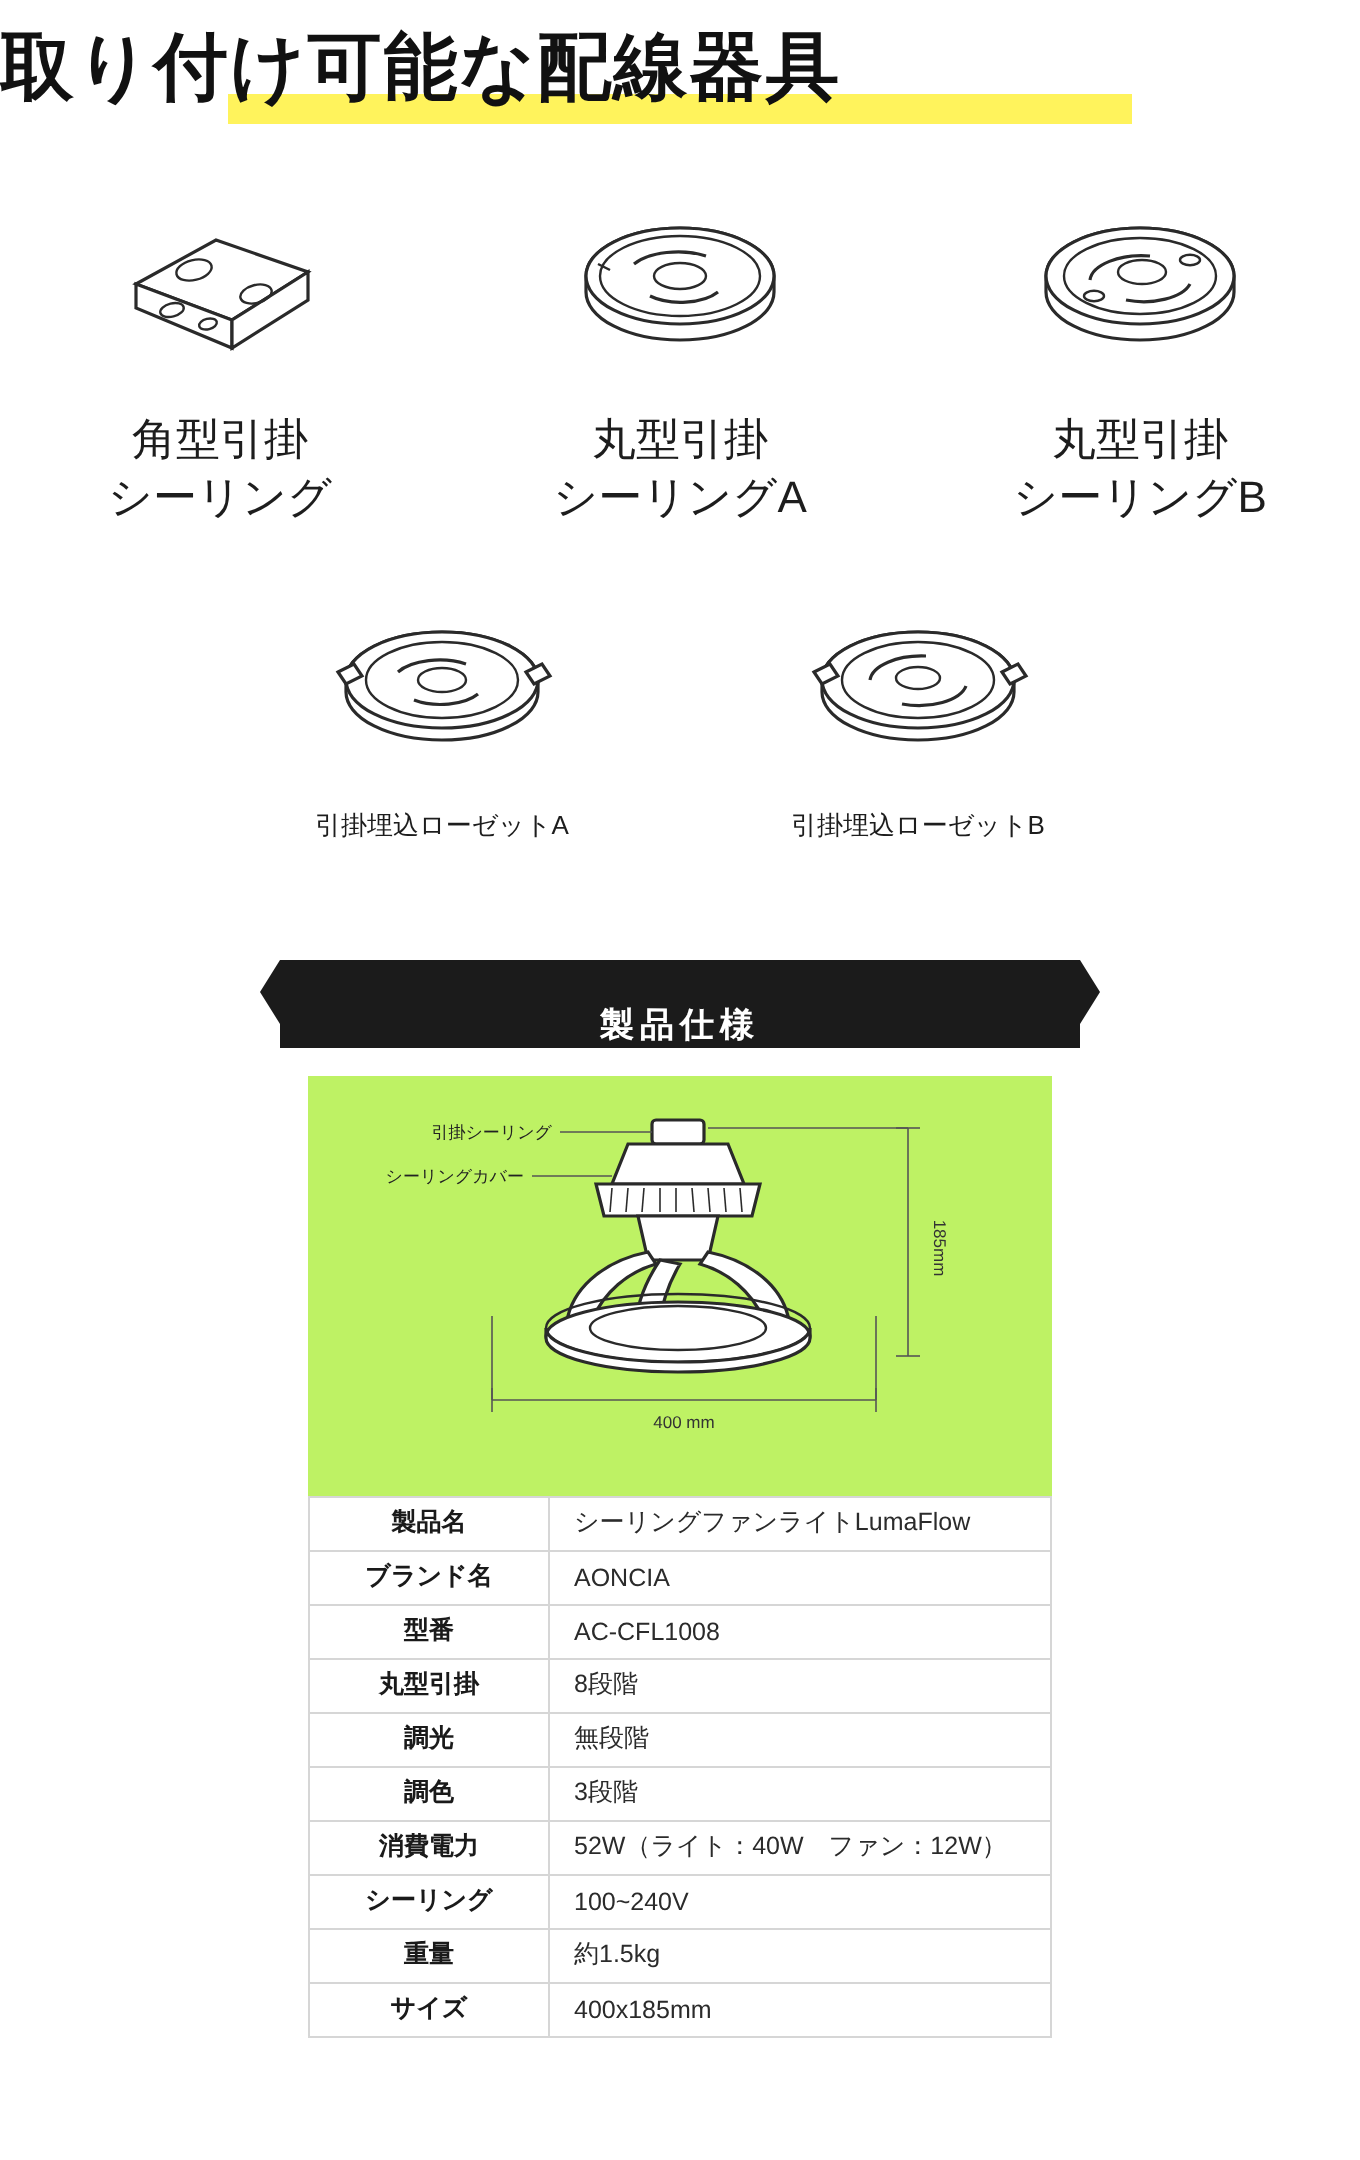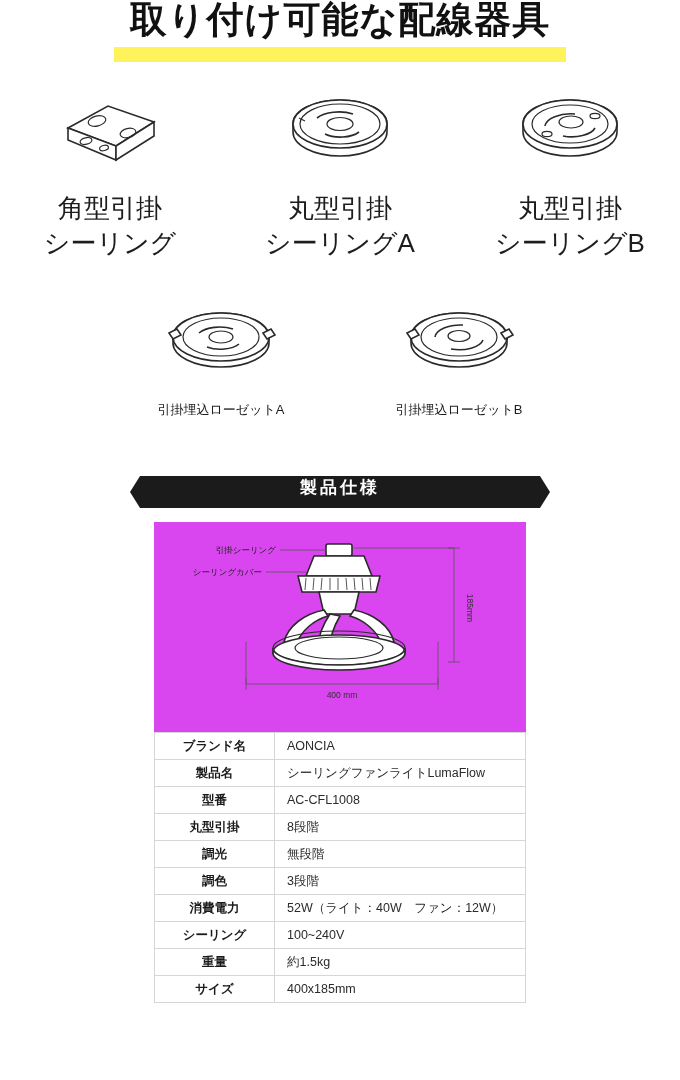--- a/index.html
+++ b/index.html
@@ -10,21 +10,22 @@
     background: #ffffff;
     font-family: "Liberation Sans", sans-serif;
     color: #1a1a1a;
     overflow: hidden;
     position: relative;
   }
 
   
   .headline-wrap {
     position: relative;
-    text-align: center;
+    text-align: left;
+    padding-top: 14px;
   }
   .headline {
     display: inline-block;
     position: relative;
     font-size: 37px;
     font-weight: bold;
     letter-spacing: 1px;
     line-height: 1.1;
     color: #111;
     z-index: 2;
@@ -58,59 +59,59 @@
     text-align: center;
   }
   .fitting .art {
     height: 96px;
     display: flex;
     align-items: center;
     justify-content: center;
   }
   .fitting .cap {
     margin-top: 10px;
-    font-size: 26px;
+    font-size: 22px;
     line-height: 1.35;
     color: #1d1d1d;
     white-space: pre-line;
   }
   .fittings-bottom .fitting .cap { font-size: 13px; }
 
   
   .banner {
     margin: 58px auto 0;
     width: 400px;
-    height: 32px;
+    height: 44px;
     background: #1b1b1b;
     color: #fff;
     font-size: 17px;
     font-weight: bold;
     letter-spacing: 3px;
     display: flex;
-    align-items: flex-start;
+    align-items: flex-end;
     justify-content: center;
     position: relative;
   }
   .banner::before, .banner::after {
     content: "";
     position: absolute;
     top: 0;
     width: 0; height: 0;
     border-top: 16px solid transparent;
     border-bottom: 16px solid transparent;
   }
   .banner::before { left: -10px; border-right: 10px solid #1b1b1b; }
   .banner::after  { right: -10px; border-left: 10px solid #1b1b1b; }
 
   
   .diagram {
     margin: 14px auto 0;
     width: 372px;
     height: 210px;
-    background: #d946ef;
+    background: #bef264;
     position: relative;
   }
 
   
   .spec-table {
     margin: 0 auto;
     width: 372px;
     border-collapse: collapse;
     font-size: 12.5px;
   }
@@ -302,28 +303,28 @@
     <line class="dim" x1="294" y1="26" x2="306" y2="26"></line>
     <line class="dim" x1="294" y1="140" x2="306" y2="140"></line>
     <line class="dim" x1="200" y1="26" x2="300" y2="26"></line>
     <text class="dimtxt" x="313" y="86" text-anchor="middle" transform="rotate(90 313 86)">185mm</text>
   </svg>
 </div>
 
 <table class="spec-table">
   <tbody>
     <tr>
+      <td class="k">製品名</td>
+      <td class="v">シーリングファンライトLumaFlow</td>
+    </tr>
+    <tr>
       <td class="k">ブランド名</td>
       <td class="v">AONCIA</td>
     </tr>
     <tr>
-      <td class="k">製品名</td>
-      <td class="v">シーリングファンライトLumaFlow</td>
-    </tr>
-    <tr>
       <td class="k">型番</td>
       <td class="v">AC-CFL1008</td>
     </tr>
     <tr>
       <td class="k">丸型引掛</td>
       <td class="v">8段階</td>
     </tr>
     <tr>
       <td class="k">調光</td>
       <td class="v">無段階</td>

